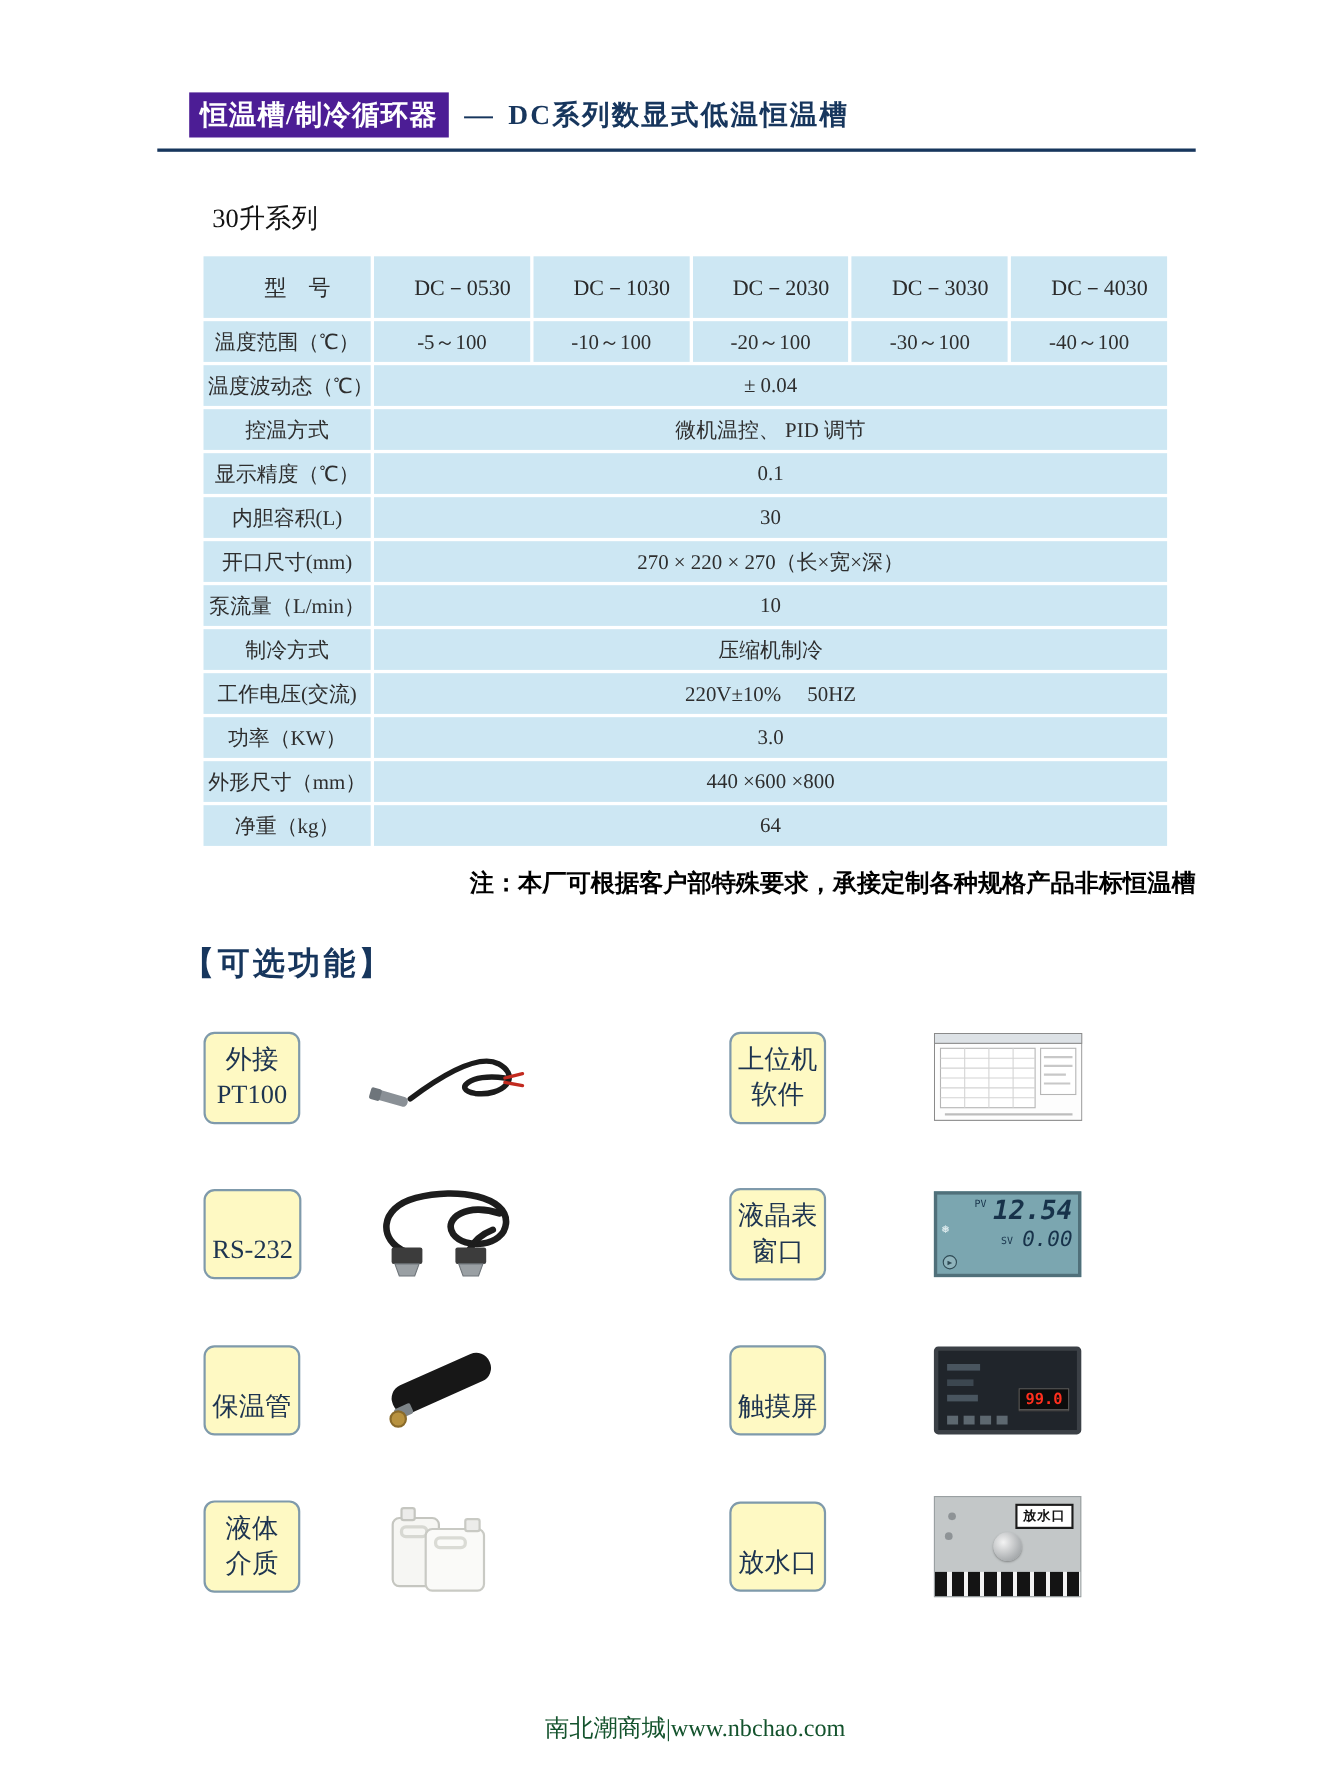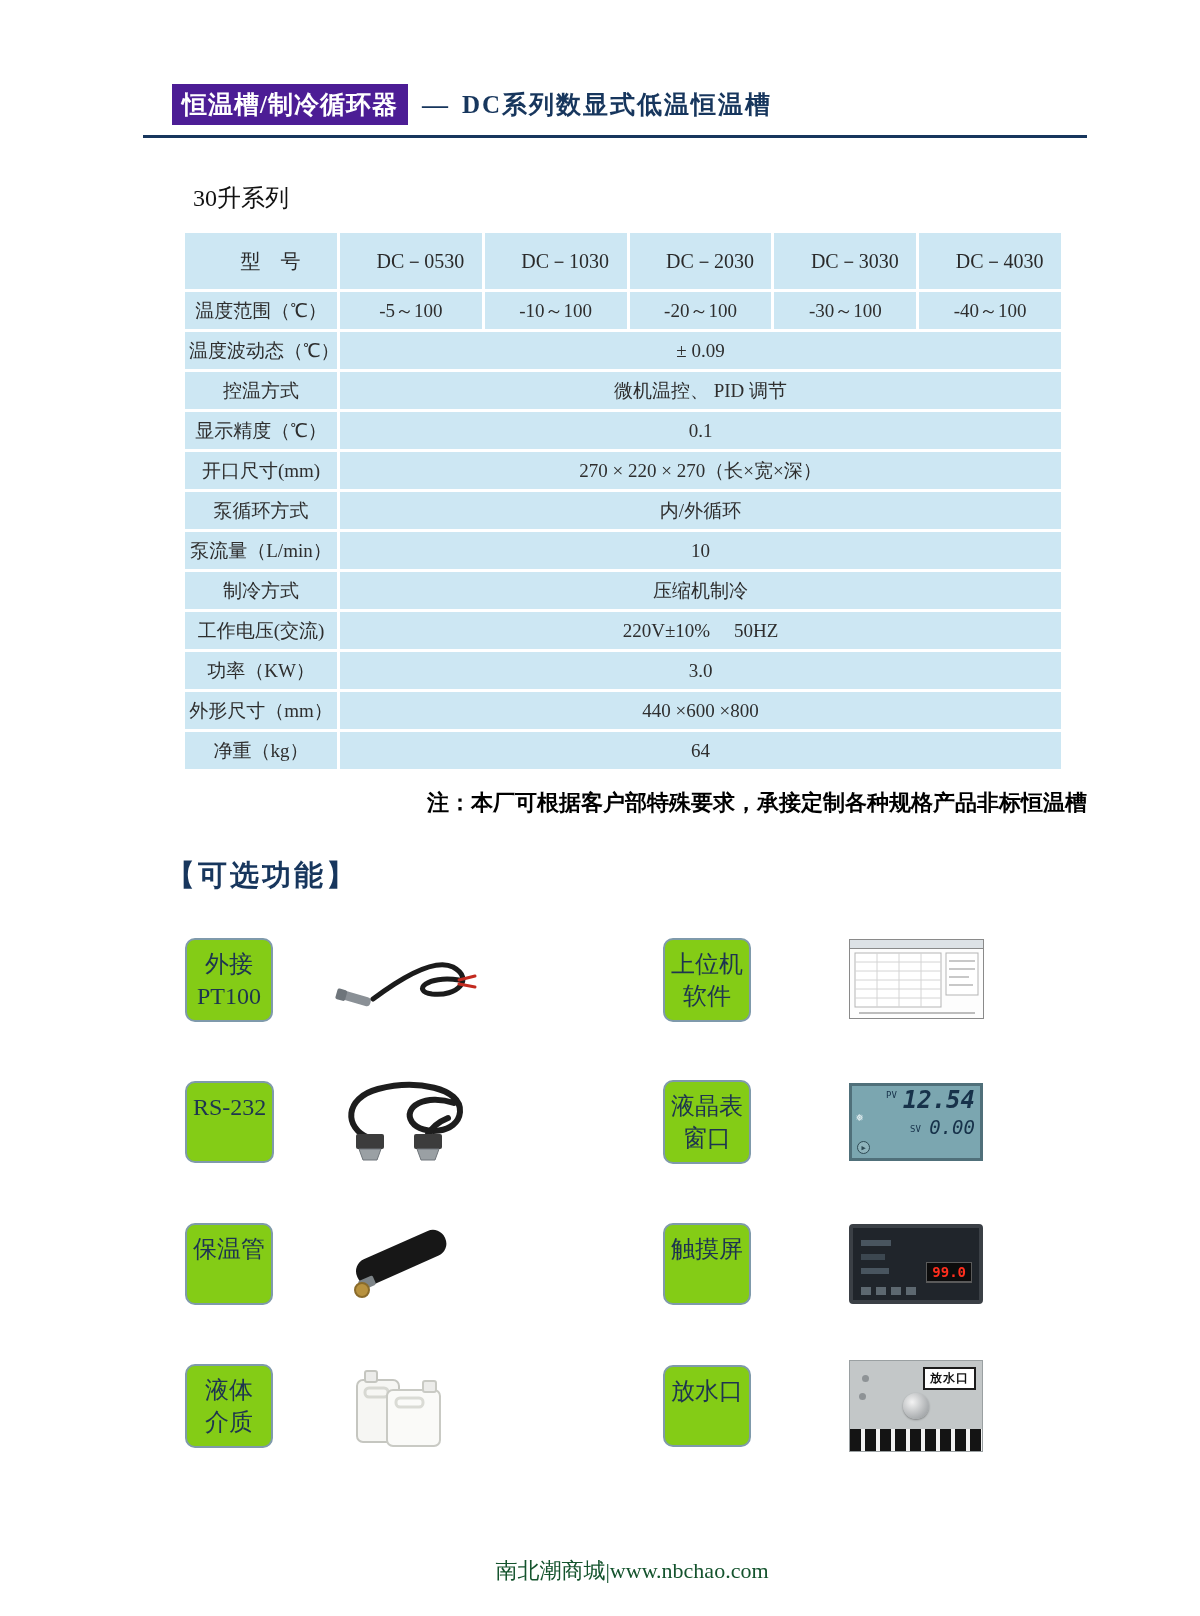--- a/index.html
+++ b/index.html
@@ -41,23 +41,23 @@
 
   
   .optional-title { margin:38px 0 0 166px; font-size:29px; font-weight:bold; color:#17365d; letter-spacing:3px; }
   .options-grid {
     margin:30px 0 0 185px; width:880px;
     display:grid; grid-template-columns:478px 402px; row-gap:34px;
   }
   .option-item { display:flex; align-items:center; height:108px; }
   .option-label-box {
     min-width:88px; min-height:82px; border:2px solid #7f9aab; border-radius:10px;
-    display:flex; flex-direction:column; justify-content:flex-start; align-items:center;
+    display:flex; flex-direction:column; justify-content:flex-end; align-items:center;
     padding:8px 6px; font-size:24px; color:#1d3450; line-height:1.35; text-align:center;
-    background:#84cc16;
+    background:#fef9c3;
   }
   .opt-figure { margin-left:62px; display:flex; align-items:center; justify-content:center; }
   .option-item.col-right .opt-figure { margin-left:98px; }
 
   
   .lcd {
     width:134px; height:78px; background:#7ba6b0; border:3px solid #50707a; position:relative;
     font-family:"DejaVu Sans Mono", monospace; color:#17324a;
   }
   .lcd .snow { position:absolute; left:4px; top:24px; font-size:12px; color:#e8f2f4; }
@@ -143,37 +143,37 @@
     <tr>
       <td>温度范围（℃）</td>
       <td>-5～100</td>
       <td>-10～100</td>
       <td>-20～100</td>
       <td>-30～100</td>
       <td>-40～100</td>
     </tr>
     <tr>
       <td>温度波动态（℃）</td>
-      <td colspan="5">± 0.09</td>
+      <td colspan="5">± 0.04</td>
     </tr>
     <tr>
       <td>控温方式</td>
       <td colspan="5">微机温控、 PID 调节</td>
     </tr>
     <tr>
       <td>显示精度（℃）</td>
       <td colspan="5">0.1</td>
     </tr>
     <tr>
+      <td>内胆容积(L)</td>
+      <td colspan="5">30</td>
+    </tr>
+    <tr>
       <td>开口尺寸(mm)</td>
       <td colspan="5">270 × 220 × 270（长×宽×深）</td>
-    </tr>
-    <tr>
-      <td>泵循环方式</td>
-      <td colspan="5">内/外循环</td>
     </tr>
     <tr>
       <td>泵流量（L/min）</td>
       <td colspan="5">10</td>
     </tr>
     <tr>
       <td>制冷方式</td>
       <td colspan="5">压缩机制冷</td>
     </tr>
     <tr>

